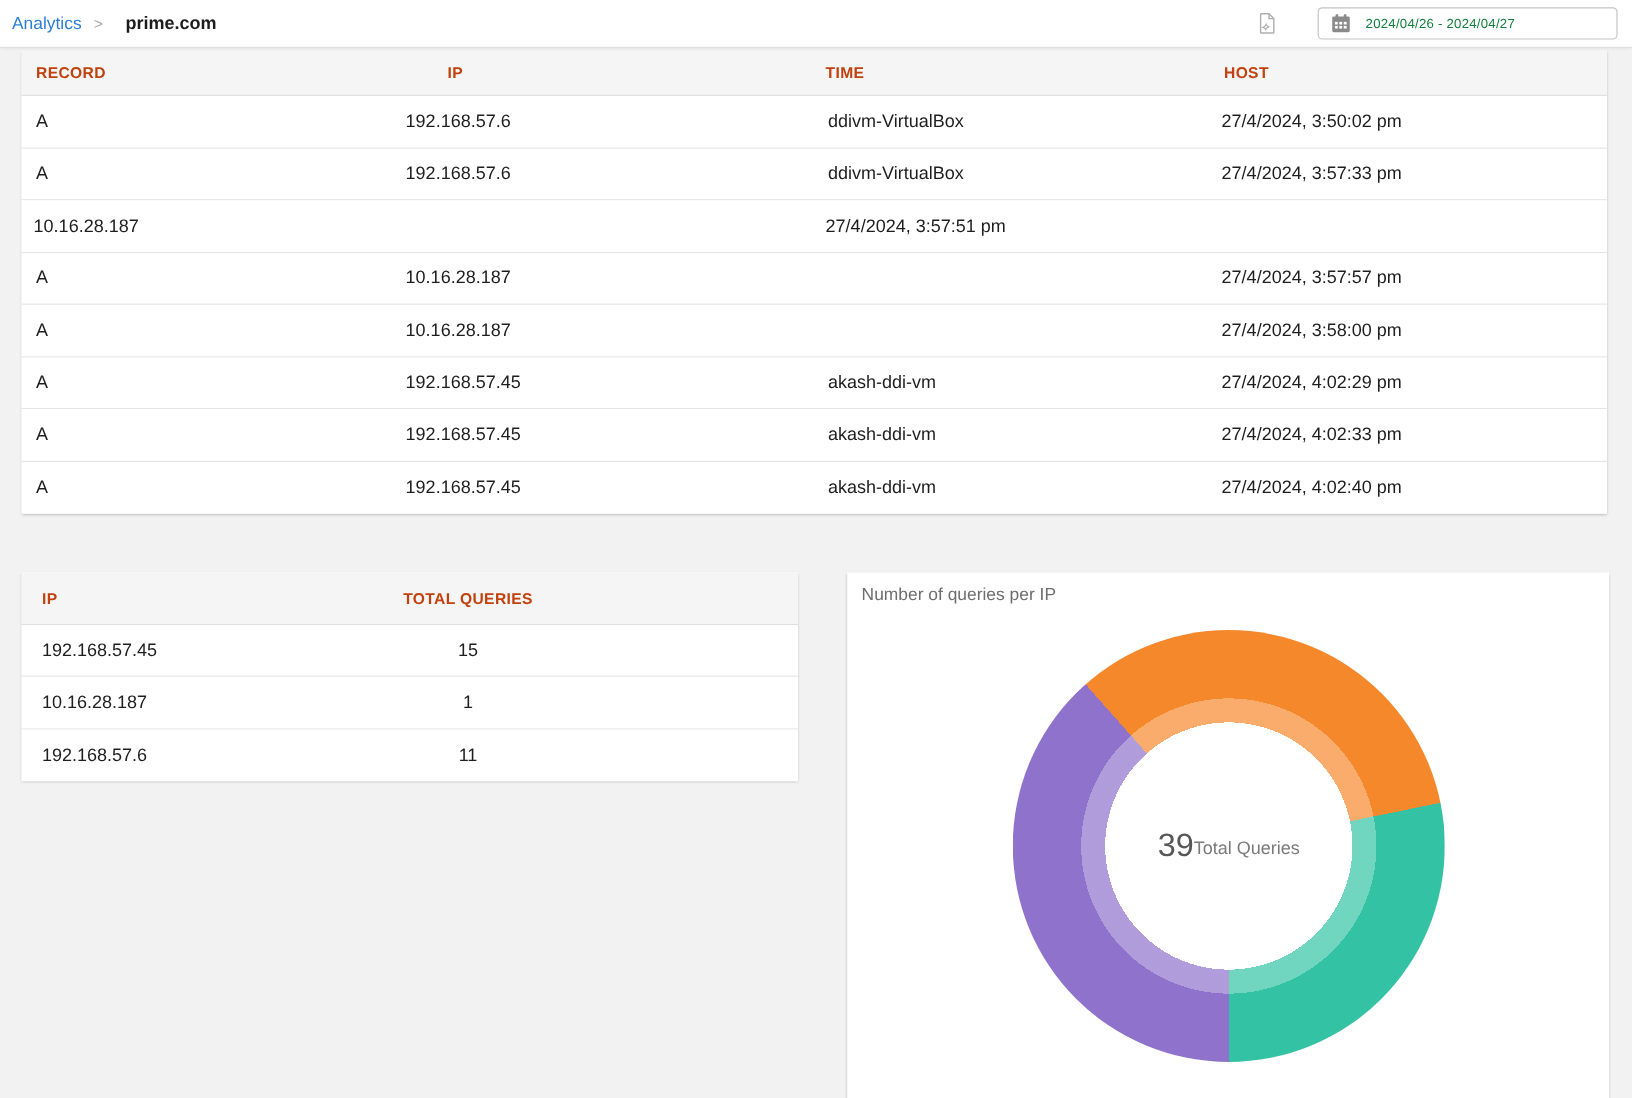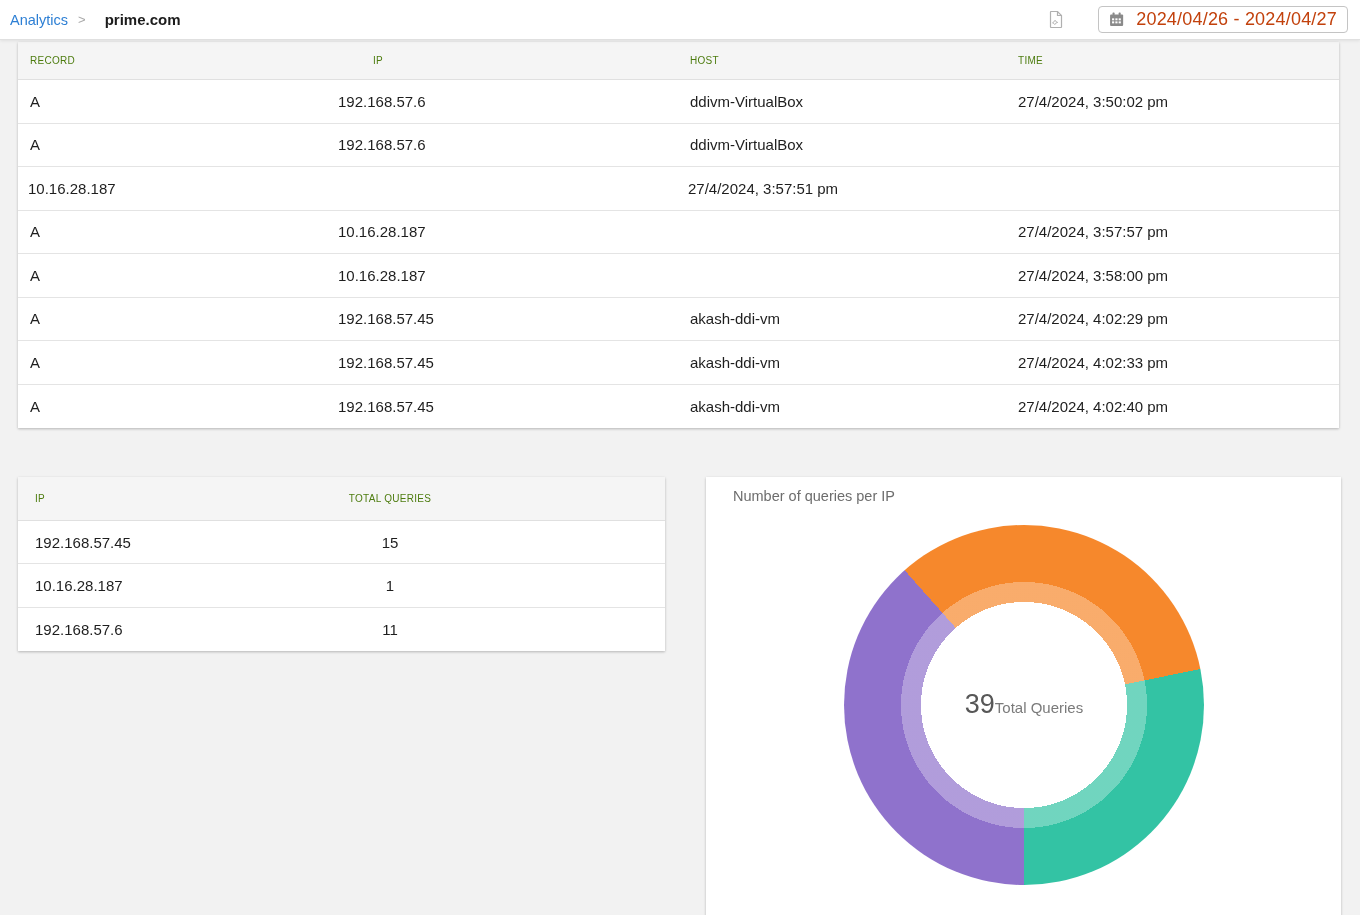--- a/index.html
+++ b/index.html
@@ -26,21 +26,21 @@
   .breadcrumb .bc-sep  { color:#a8a8a8; margin:0 19px 0 10px; font-size:13px; }
   .breadcrumb .bc-cur  { color:#1c1c1c; font-size:15px; font-weight:700; }
   .topbar-right { display:flex; align-items:center; }
   .pdf-btn { margin-right:34px; cursor:pointer; display:flex; align-items:center; }
   .datebox {
     width:250px; height:27px;
     border:1px solid #c4c4c4; border-radius:4px; background:#fff;
     display:flex; align-items:center; padding:0 10px; cursor:pointer;
   }
   .datebox svg { margin-right:12px; }
-  .datebox .date-text { font-size:18px; color:#c2410c; letter-spacing:.2px; white-space:nowrap; }
+  .datebox .date-text { font-size:11px; color:#15803d; letter-spacing:.2px; white-space:nowrap; }
 
   
   .card {
     position:absolute; background:#fff;
     box-shadow:0 1px 3px rgba(0,0,0,.14), 0 1px 2px rgba(0,0,0,.12);
   }
   .records-card  { left:18px; top:42px;  width:1321px; }
   .queries-card  { left:18px; top:477px; width:647px; }
   .chart-card    { left:706px; top:477px; width:635px; height:450px; }
 
@@ -48,21 +48,21 @@
   .thead {
     display:grid; background:#f5f5f5;
     border-bottom:1px solid #e0e0e0;
   }
   .trow {
     display:grid; background:#fff;
     border-bottom:1px solid #e4e4e4;
   }
   .trow:last-child { border-bottom:none; }
   .th {
-    font-size:10px; font-weight:normal; color:#4d7c0f;
+    font-size:13px; font-weight:bold; color:#c2410c;
     letter-spacing:.3px; display:flex; align-items:center;
   }
   .td { font-size:15px; color:#1e1e1e; display:flex; align-items:center; }
 
   
   .records-card .thead { grid-template-columns:310px 330px 330px 1fr; height:38px; }
   .records-card .trow  { grid-template-columns:310px 330px 330px 1fr; height:43.5px; }
   .records-card .c-record { padding-left:12px; }
   .records-card .th.c-ip  { padding-left:45px; }
   .records-card .td.c-ip  { padding-left:10px; }
@@ -71,21 +71,21 @@
 
   
   .queries-card .thead { grid-template-columns:300px 144px 1fr; height:44px; }
   .queries-card .trow  { grid-template-columns:300px 144px 1fr; height:43.4px; }
   .queries-card .c-qip    { padding-left:17px; }
   .queries-card .c-total  { justify-content:center; text-align:center; }
 
   
   .chart-title {
     position:absolute; left:12px; top:11px;
-    font-size:14.5px; color:#6d6d6d;margin-left:15px;
+    font-size:14.5px; color:#6d6d6d;
   }
   .donut {
     position:absolute; left:138px; top:48px;
     width:360px; height:360px; border-radius:50%;
     cursor:pointer;
     
   }
   .donut-center {
     position:absolute; left:138px; top:48px; width:360px; height:360px;
     display:flex; flex-direction:row; align-items:center; justify-content:center;
@@ -130,33 +130,34 @@
       </svg>
       <span class="date-text">2024/04/26 - 2024/04/27</span>
     </div>
   </div>
 </header>
 
 <section class="card records-card">
   <div class="thead">
     <div class="th c-record">RECORD</div>
     <div class="th c-ip">IP</div>
+    <div class="th c-time">TIME</div>
     <div class="th c-host">HOST</div>
-    <div class="th c-time">TIME</div>
   </div>
   <div class="trow">
     <div class="td c-record">A</div>
     <div class="td c-ip">192.168.57.6</div>
     <div class="td c-host">ddivm-VirtualBox</div>
     <div class="td c-time">27/4/2024, 3:50:02 pm</div>
   </div>
   <div class="trow">
     <div class="td c-record">A</div>
     <div class="td c-ip">192.168.57.6</div>
     <div class="td c-host">ddivm-VirtualBox</div>
+    <div class="td c-time">27/4/2024, 3:57:33 pm</div>
   </div>
   <div class="trow">
     <div class="td c-ip">10.16.28.187</div>
     <div class="td c-host"></div>
     <div class="td c-time">27/4/2024, 3:57:51 pm</div>
   </div>
   <div class="trow">
     <div class="td c-record">A</div>
     <div class="td c-ip">10.16.28.187</div>
     <div class="td c-host"></div>

